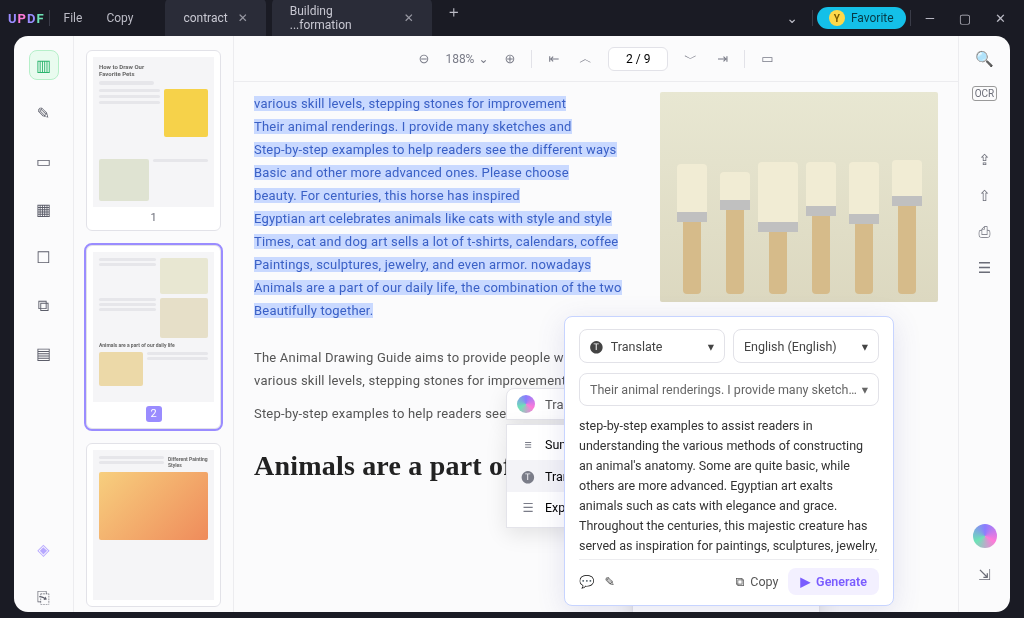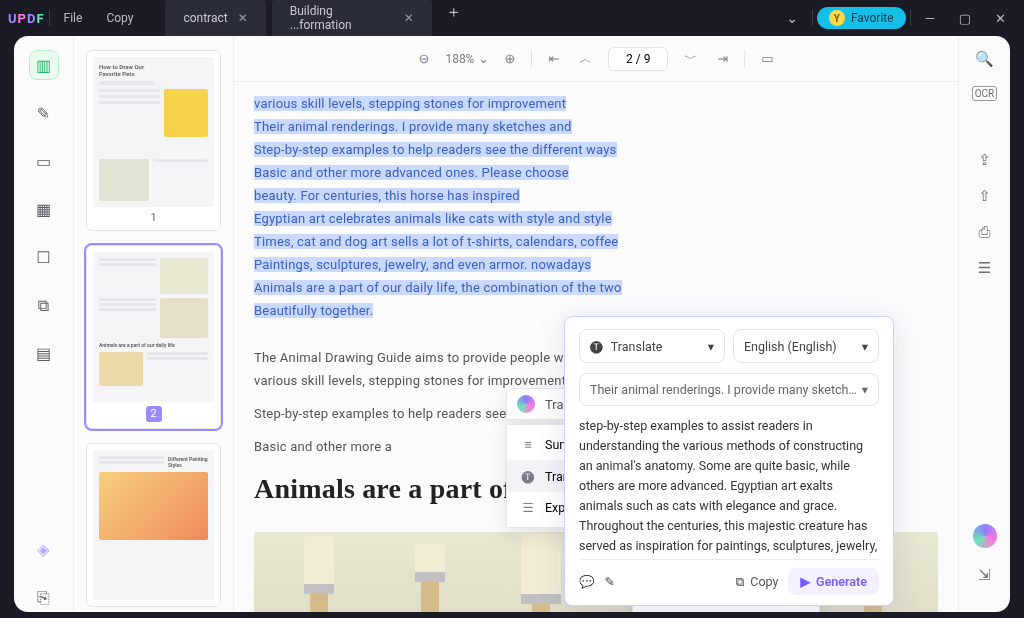--- a/index.html
+++ b/index.html
@@ -40,21 +40,21 @@
   .t-inner { height: 150px; background: #f5f5f7; display: flex; flex-direction: column; gap: 4px; padding: 6px; font-size: 5px; color: #666; overflow: hidden; }
   .bar { background: #e6e6ea; border-radius: 2px; }
 
   .main { flex: 1; position: relative; }
   .toolbar { height: 46px; border-bottom: 1px solid #ececef; display: flex; align-items: center; justify-content: center; gap: 12px; color: #7a7c88; font-size: 13px; }
   .toolbar .sep { width: 1px; height: 18px; background: #e2e2e8; }
   .toolbar input { width: 60px; border: 1px solid #e2e2e8; border-radius: 6px; padding: 4px 8px; text-align: center; font-size: 12px; }
   .zoomval { font-size: 12px; display: flex; align-items: flex-start; gap: 4px; }
   .tb-ico { cursor: pointer; padding: 2px 4px; }
 
-  .doc { position: absolute; top: 46px; left: 0; right: 0; bottom: 0; overflow: hidden; padding: 10px 20px; display: flex; gap: 26px; flex-direction: column; }
+  .doc { position: absolute; top: 46px; left: 0; right: 0; bottom: 0; overflow: hidden; padding: 10px 20px; display: flex; gap: 26px; }
   .textcol { width: 380px; font-size: 13px; line-height: 23px; letter-spacing: .2px; }
   .hl { background: #c9d9ff; color: #3a60c6; }
   .plain { color: #555; }
   .heading { font-family: Georgia, serif; font-size: 28px; font-weight: 800; color: #222; line-height: 34px; margin-top: 14px; }
   .brushimg { flex: 1; height: 210px; background: linear-gradient(#e8e7d2,#dcd8c0); border-radius: 2px; display:flex; align-items:flex-end; justify-content:space-around; padding:0 10px 8px; }
   .brush { width:36px; display:flex; flex-direction:column; align-items:center; }
   .brush .bristle { width:30px; background:#f1ecd4; border-radius:4px 4px 0 0; }
   .brush .ferrule { width:30px; height:10px; background:#c0c0c0; }
   .brush .handle { width:18px; background:#d6bb8a; border-radius:0 0 4px 4px; }
 
@@ -238,21 +238,20 @@
         <div><span class="hl">Times, cat and dog art sells a lot of t-shirts, calendars, coffee</span></div>
         <div><span class="hl">Paintings, sculptures, jewelry, and even armor. nowadays</span></div>
         <div><span class="hl">Animals are a part of our daily life, the combination of the two</span></div>
         <div><span class="hl">Beautifully together.</span></div>
         <div style="height:24px;"></div>
         <div class="plain">The Animal Drawing Guide aims to provide people with</div>
         <div class="plain">various skill levels, stepping stones for improvement.</div>
         <div style="height:10px;"></div>
         <div class="plain">Step-by-step examples to help readers see the different ways</div>
         <div style="height:10px;"></div>
-        <div class="plain">Basic and other more a</div>
         <div class="heading">Animals are a part of our daily</div>
       </div>
       <div class="brushimg">
         <div class="brush">
             <div class="bristle" style="height:48px;"></div>
             <div class="ferrule"></div>
             <div class="handle" style="height:72px;"></div>
           </div>
         <div class="brush">
             <div class="bristle" style="height:28px;"></div>

